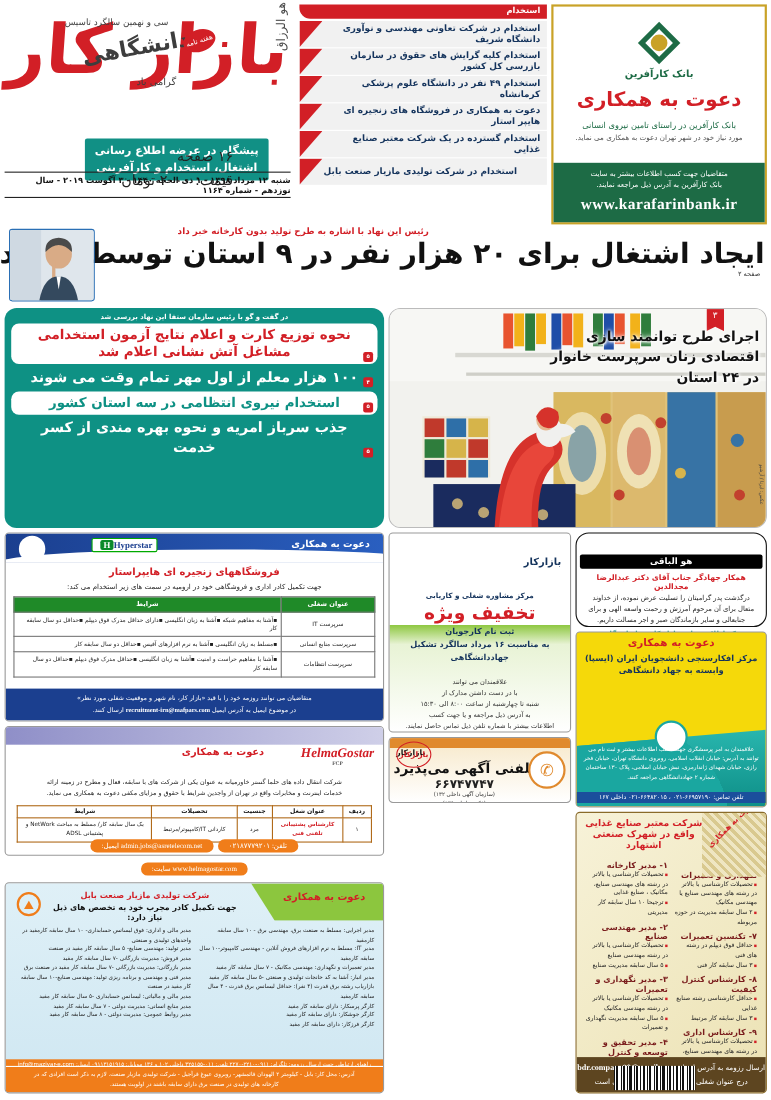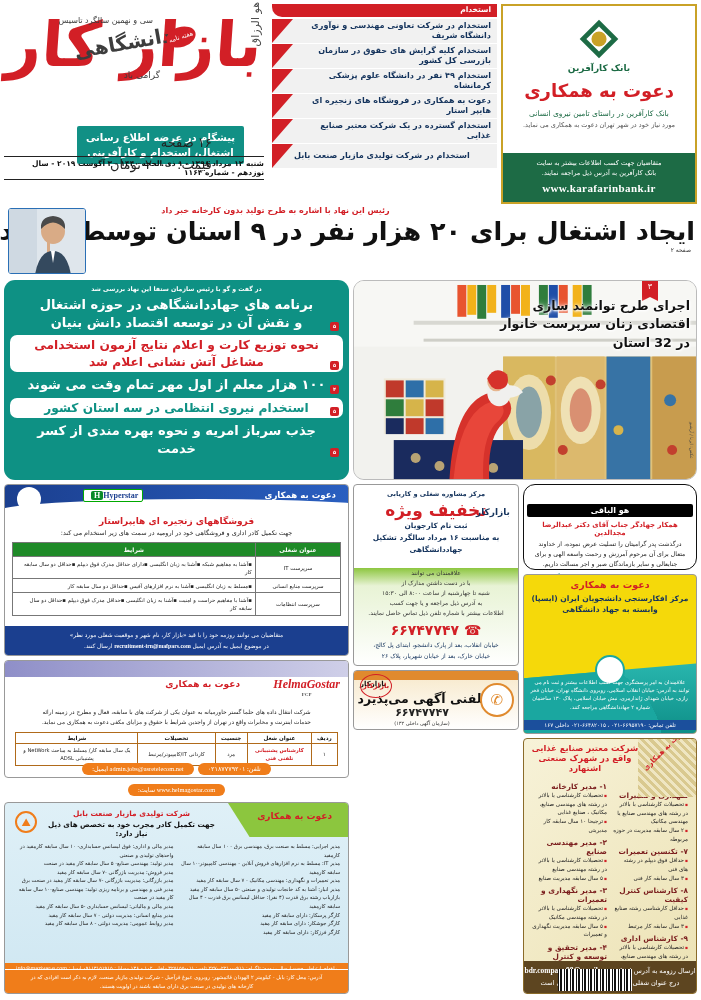--- a/index.html
+++ b/index.html
@@ -23,21 +23,21 @@
   }
   .bank-logo { width: 42px; height: 42px; margin-top: 6px; }
   .bank-name { font-size: 9px; color: #1d6b45; margin-top: 3px; font-weight: bold; }
   .bank-title { font-size: 18px; color: #d21f26; font-weight: bold; margin-top: 7px; letter-spacing: -.5px;}
   .bank-body { font-size: 7.5px; color: #1d6b45; text-align: center; line-height: 1.55; margin-top: 7px; padding: 0 4px;}
   .bank-body .l2 { color:#555; font-size:6.5px; }
   .bank-foot {
     position:absolute; left:0; right:0; bottom:0; background:#1d6b45; color:#fff;
     font-size:6.5px; text-align:center; padding:5px 4px 4px; line-height:1.6;
   }
-  .bank-url { font-size:11px; font-weight:bold; letter-spacing:.4px; margin-top:2px; font-family:"Liberation Serif", serif;}
+  .bank-url { font-size:14px; font-weight:bold; letter-spacing:.4px; margin-top:2px; font-family:"Liberation Serif", serif;}
 
   
   .headline-list { width: 225px; position: relative; }
   .hl-tab {
     position:absolute; top:0; left:0; width:100%; height:13px;
     background:#d21f26; border-radius: 0 0 0 10px;
   }
   .hl-tab span{ color:#fff; font-size:7.5px; font-weight:bold; position:absolute; right:6px; top:1px;}
   .hl-items { margin-top: 15px; display:flex; flex-direction:column; gap:1px; }
   .hl-item {
@@ -172,21 +172,21 @@
     clip-path: polygon(0 26%, 100% 6%, 100% 100%, 0 100%); }
   .ispa-txt2{ position:absolute; left:0; right:0; bottom:22px; font-size:5.2px; color:#fff;
     text-align:center; line-height:1.6; padding:0 6px;}
   .ispa-phone{ position:absolute; left:0; right:0; bottom:3px; background:#1b4f9c; color:#fff;
     font-size:5.6px; text-align:center; padding:2px 0;}
   .ispa-globe{ position:absolute; left:50%; bottom:48px; transform:translateX(-50%);
     width:30px; height:30px; border-radius:50%; background:#fff; border:2px solid #1aa7a0;}
 
   
   .ad-disc { height:182px; background:linear-gradient(#ffffff 46%, #8cc63e 46%, #e8f3d5 56%, #ffffff); }
-  .dc-top{ font-size:6.6px; color:#14335c; font-weight:bold; text-align:center; padding-top:5px;}
+  .dc-top{ font-size:6.6px; color:#14335c; font-weight:bold; text-align:center; padding-top:5px;margin-top:48px;}
   .dc-big{ font-size:17px; color:#d21f26; font-weight:bold; text-align:center; margin-top:2px;}
   .dc-brand{ position:absolute; right:8px; top:22px; font-size:9px; color:#14335c; font-weight:bold;}
   .dc-l{ font-size:7.4px; color:#14335c; font-weight:bold; text-align:center; line-height:1.6;}
   .dc-body{ font-size:6px; color:#333; text-align:center; line-height:1.7; margin-top:12px; padding:0 8px;}
   .dc-phone{ font-size:14px; color:#d21f26; font-weight:bold; text-align:center; margin-top:4px;
     font-family:"DejaVu Sans", sans-serif;}
   .dc-addr{ font-size:6px; color:#14335c; text-align:center; line-height:1.7; margin-top:2px; padding:0 6px;}
 
   
   .ad-phonead{ height:60px; background:linear-gradient(#f7e8c9,#fff); position:relative;}
@@ -417,33 +417,28 @@
         <path d="M100 200 q6 -62 32 -76 q10 -5 16 0 q6 7 -2 16 q-18 14 -16 60z" fill="#e8463a"></path>
         <ellipse cx="146" cy="112" rx="12" ry="14" fill="#f0f0ee"></ellipse>
         <path d="M150 106 q14 -4 20 6 q-10 8 -20 4z" fill="#f0f0ee"></path>
         <ellipse cx="143" cy="101" rx="9" ry="10" fill="#e6b68f"></ellipse>
         <path d="M134 98 q8 -14 20 -4 q3 10 -4 14 q-12 4 -16 -10z" fill="#d6322b"></path>
       </svg>
       <div class="pc-badge">۳</div>
       <div class="pc-caption">
         <div>اجرای طرح توانمند سازی</div>
         <div>اقتصادی زنان سرپرست خانوار</div>
-        <div>در 32 استان</div>
+        <div>در ۲۴ استان</div>
       </div>
       <div class="pc-credit">عکس: ایرنا / آرشیو</div>
     </div>
 
     <div class="newsbox">
       <div class="nb-kicker">در گفت و گو با رئیس سازمان ستفا این نهاد بررسی شد</div>
 
-      <div class="nb-item teal">
-        <div>برنامه های جهاددانشگاهی در حوزه اشتغال</div>
-        <div>و نقش آن در توسعه اقتصاد دانش بنیان</div>
-        <span class="nb-bullet">۵</span>
-      </div>
 
       <div class="nb-item white">
         <div>نحوه توزیع کارت و اعلام نتایج آزمون استخدامی</div>
         <div>مشاغل آتش نشانی اعلام شد</div>
         <span class="nb-bullet">۵</span>
       </div>
 
       <div class="nb-item teal">
         <div>۱۰۰ هزار معلم از اول مهر تمام وقت می شوند</div>
         <span class="nb-bullet">۴</span>

